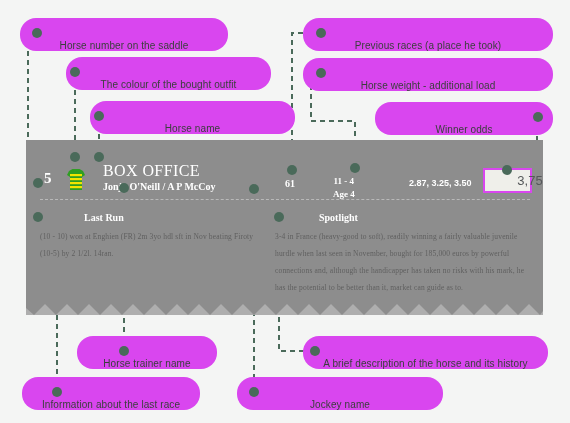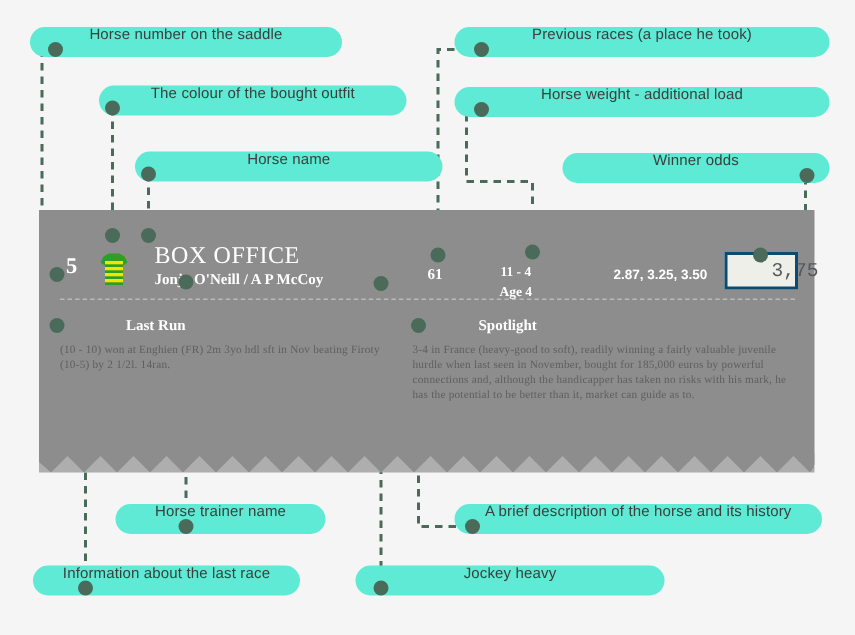--- a/index.html
+++ b/index.html
@@ -11,25 +11,25 @@
     position:relative;
   }
   #stage{position:absolute;left:0;top:0;width:570px;height:423px;}
 
   
   #wires{position:absolute;left:0;top:0;width:570px;height:423px;pointer-events:none;}
 
   
   .pill{
     position:absolute;
-    background:#5eead4;
+    background:#d946ef;
     border-radius:16px;
-    height:20px;
+    height:33px;
     display:flex;
-    align-items:flex-start;
+    align-items:flex-end;
     justify-content:center;
     color:#3a3f3c;
     font-size:10px;
     letter-spacing:.1px;
     white-space:nowrap;
     box-sizing:border-box;
   }
   .pill .ptxt{display:block;padding:0 8px;}
 
   
@@ -104,25 +104,25 @@
     color:#ffffff;
     font-family:Liberation Sans, sans-serif;
     font-size:9px;
     font-weight:bold;
   }
   .oddsbox{
     position:absolute;
     left:483px;top:168px;
     width:48px;height:25px;
     background:#efefea;
-    border:2px solid #0c4a6e;
+    border:2px solid #d946ef;
     box-sizing:border-box;
     display:flex;align-items:center;justify-content:center;
     color:#55585a;
-    font-family:Liberation Mono, monospace;
+    font-family:Liberation Sans, sans-serif;
     font-size:13px;
     padding-left:45px;
   }
 
   .hrule{
     position:absolute;
     left:40px;top:199px;
     width:490px;height:0;
     border-top:1px dashed #b9b9b9;
   }
@@ -133,21 +133,21 @@
     font-family:"Liberation Serif", serif;
     font-size:10px;
     font-weight:bold;
     margin-left:36px;
   }
   .colBody{
     position:absolute;
     color:#5f5f5f;
     font-family:"Liberation Serif", serif;
     font-size:7.5px;
-    line-height:10px;
+    line-height:17px;
     letter-spacing:.15px;
   }
   #lastrunTitle{left:48px;top:212px;}
   #lastrunBody{left:40px;top:228px;width:215px;}
   #spotTitle{left:283px;top:212px;}
   #spotBody{left:275px;top:228px;width:255px;}
 </style>
 </head>
 <body>
 
@@ -264,21 +264,21 @@
 
   <div class="pill" style="left:77px;top:336px;width:140px;">
     <span class="ptxt">Horse trainer name</span>
   </div>
 
   <div class="pill" style="left:22px;top:377px;width:178px;">
     <span class="ptxt">Information about the last race</span>
   </div>
 
   <div class="pill" style="left:237px;top:377px;width:206px;">
-    <span class="ptxt">Jockey heavy</span>
+    <span class="ptxt">Jockey name</span>
   </div>
 
   <div class="pill" style="left:303px;top:336px;width:245px;">
     <span class="ptxt">A brief description of the horse and its history</span>
   </div>
 
   <div class="dot big" style="left:32px;top:28px;"></div>
   <div class="dot big" style="left:70px;top:67px;"></div>
   <div class="dot big" style="left:94px;top:111px;"></div>
   <div class="dot big" style="left:316px;top:28px;"></div>

